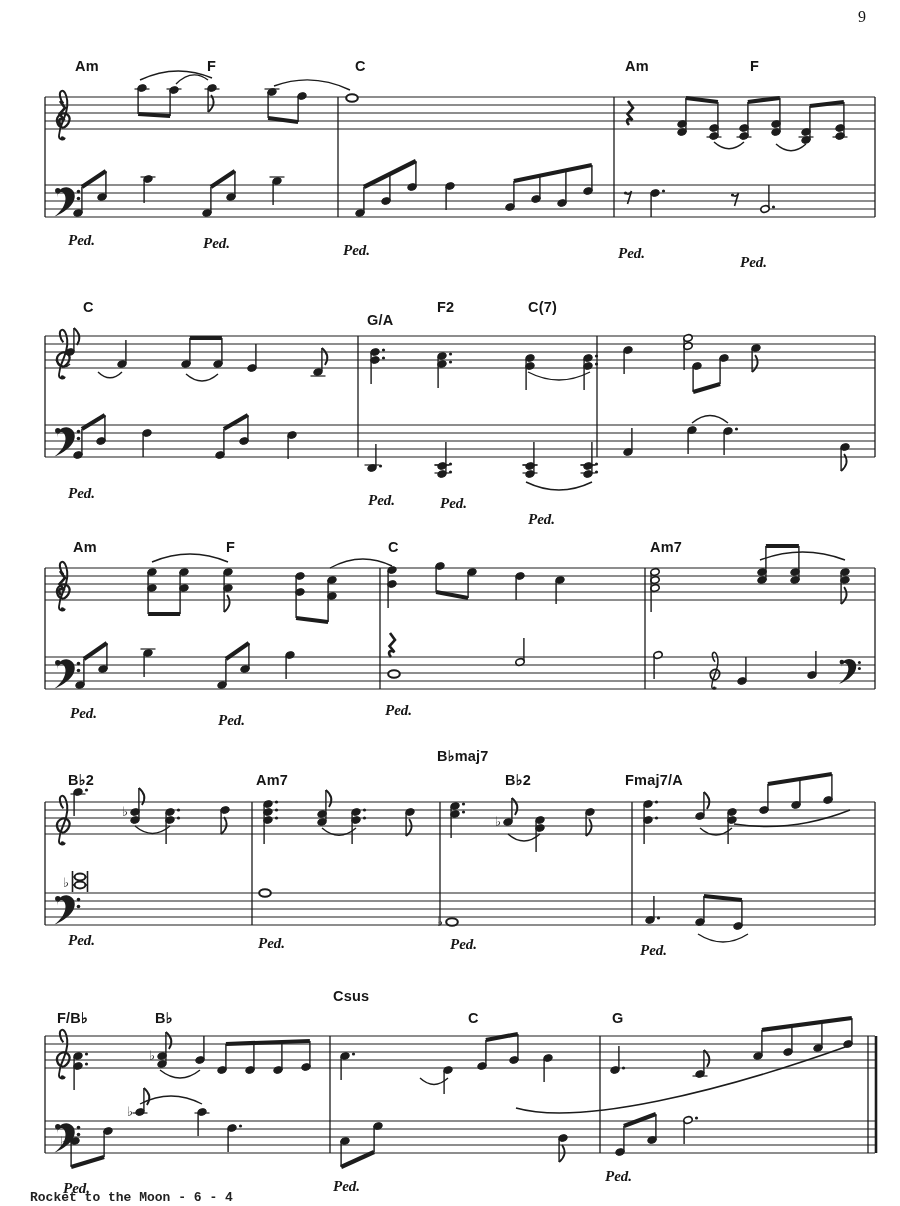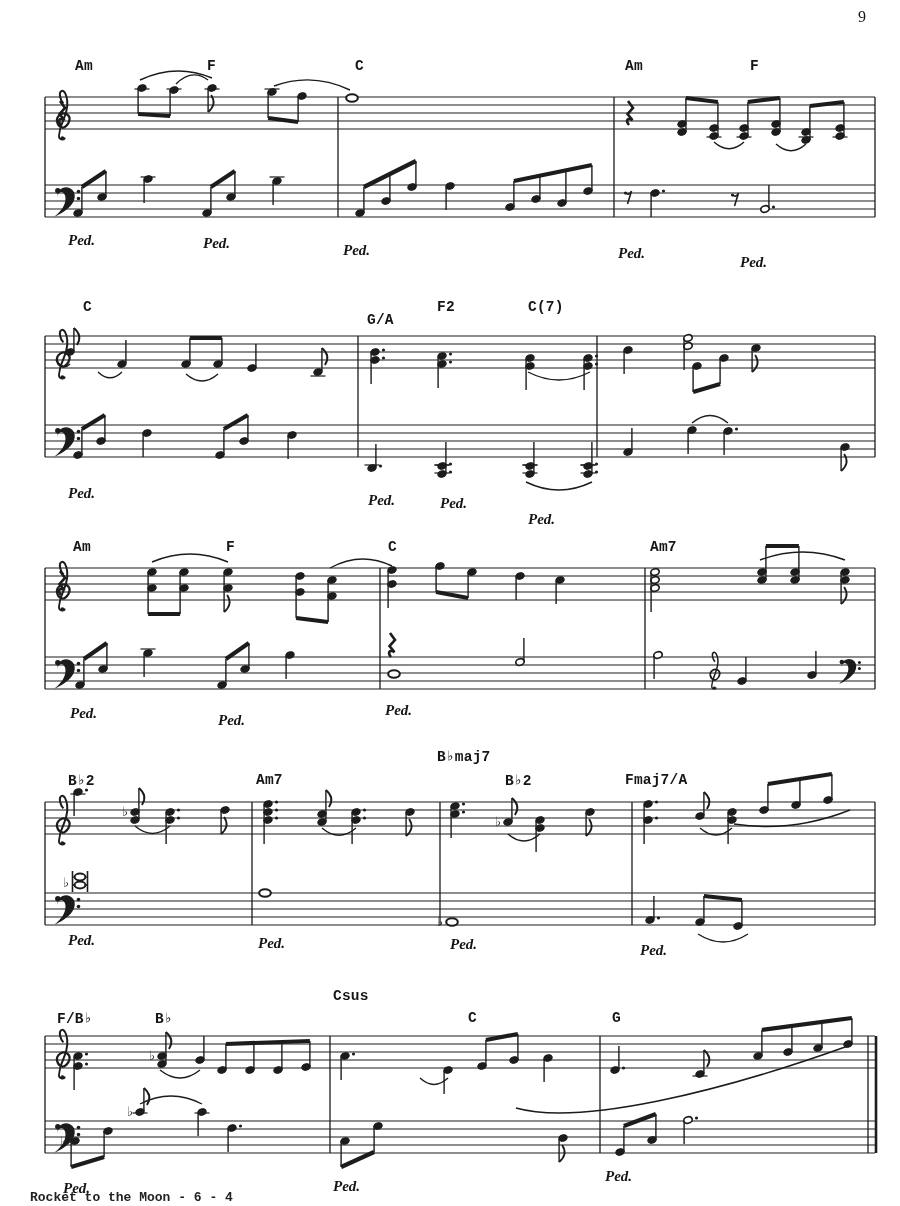--- a/index.html
+++ b/index.html
@@ -1,20 +1,20 @@
 <!DOCTYPE html>
 <html><head>
 <meta charset="utf-8">
 <style>
   html,body{margin:0;padding:0;background:#888;}
   .page{position:relative;width:900px;height:1206px;background:#fff;overflow:hidden;
         font-family:"Liberation Serif",serif;color:#161616;}
   .pgnum{position:absolute;font-size:16px;font-family:"Liberation Serif",serif;}
   .chord{position:absolute;font-size:14.5px;font-weight:600;letter-spacing:.2px;white-space:nowrap;
-         font-family:Liberation Mono, monospace;}
+         font-family:Liberation Sans, sans-serif;}
   .ped{position:absolute;font-size:15px;font-style:italic;font-weight:700;white-space:nowrap;
        font-family:"Liberation Serif",serif;}
   .footer{position:absolute;left:30px;top:1190px;font-size:13px;font-weight:700;
           font-family:Liberation Mono, monospace;color:#222;}
   svg{position:absolute;left:0;top:0;}
 </style>
 </head>
 <body>
 
 <div class="page">

